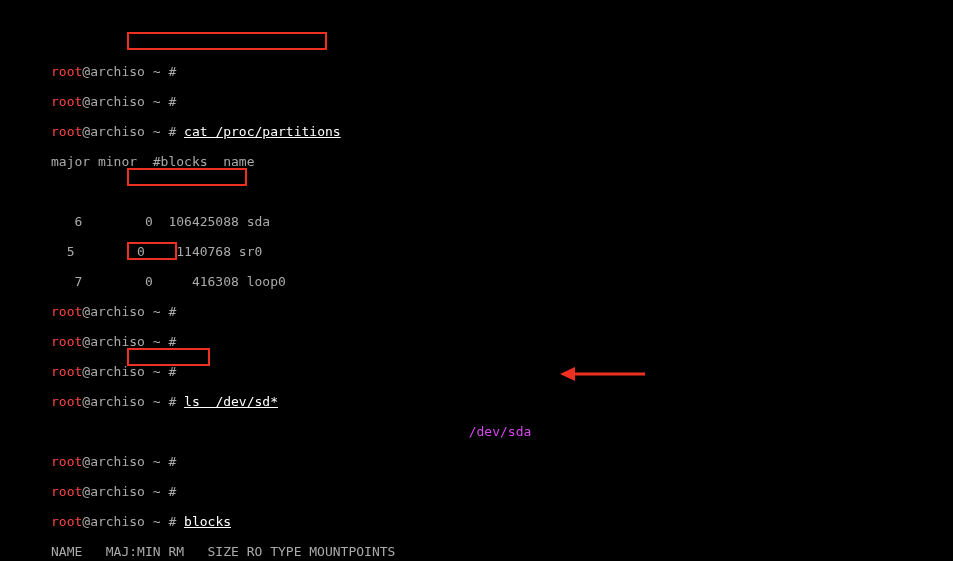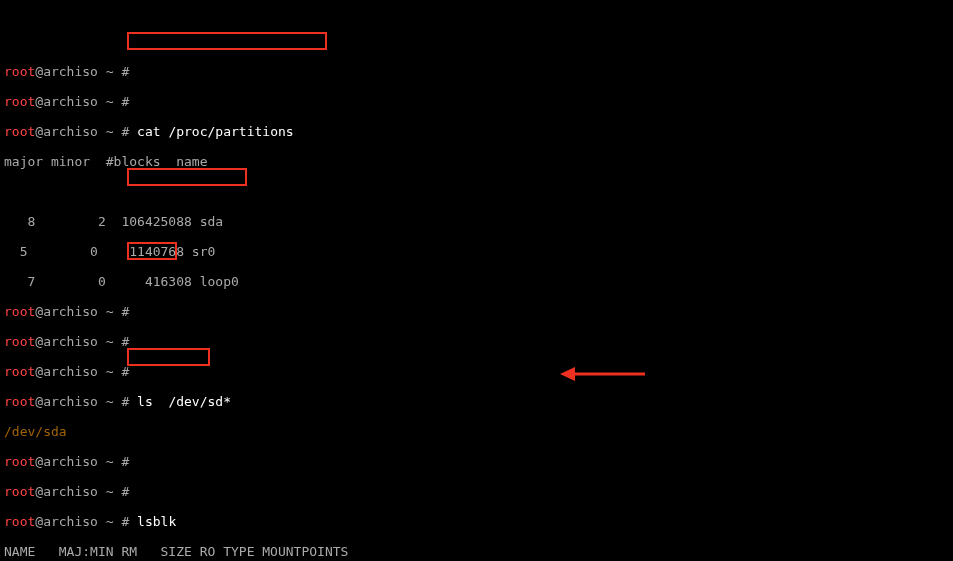--- a/index.html
+++ b/index.html
@@ -12,54 +12,54 @@
       padding: 4px;
       width: 953px;
       height: 561px;
       white-space: pre;
       position: relative;
     }
     .root { color: #f44; }
     .host { color: #aaa; }
     .tilde { color: #aaa; }
     .hash { color: #aaa; }
-    .cmd { color: #fff; }
-    .yellow { color: #a16207; }
-    .line { display: block; }
+    .cmd { color: #fff; text-decoration: underline; }
+    .yellow { color: #d946ef; text-align: center; }
+    .line { display: block; margin-left: 47px; }
     .highlight-box {
       position: absolute;
       border: 2px solid #ee3020;
       pointer-events: none;
     }
     .arrow {
       position: absolute;
       pointer-events: none;
     }
   </style>
 </head>
 <body>
 
 
 
 <span class="line"><span class="root">root</span><span class="host">@</span><span class="host">archiso</span> <span class="tilde">~</span> <span class="hash">#</span></span>
 <span class="line"><span class="root">root</span><span class="host">@</span><span class="host">archiso</span> <span class="tilde">~</span> <span class="hash">#</span></span>
 <span class="line"><span class="root">root</span><span class="host">@</span><span class="host">archiso</span> <span class="tilde">~</span> <span class="hash">#</span> <span class="cmd">cat /proc/partitions</span></span>
 <span class="line">major minor  #blocks  name</span>
 <span class="line"> </span>
-<span class="line">   8        2  106425088 sda</span>
+<span class="line">   6        0  106425088 sda</span>
 <span class="line">  5        0    1140768 sr0</span>
 <span class="line">   7        0     416308 loop0</span>
 <span class="line"><span class="root">root</span><span class="host">@</span><span class="host">archiso</span> <span class="tilde">~</span> <span class="hash">#</span></span>
 <span class="line"><span class="root">root</span><span class="host">@</span><span class="host">archiso</span> <span class="tilde">~</span> <span class="hash">#</span></span>
 <span class="line"><span class="root">root</span><span class="host">@</span><span class="host">archiso</span> <span class="tilde">~</span> <span class="hash">#</span></span>
 <span class="line"><span class="root">root</span><span class="host">@</span><span class="host">archiso</span> <span class="tilde">~</span> <span class="hash">#</span> <span class="cmd">ls  /dev/sd*</span></span>
 <span class="line yellow">/dev/sda</span>
 <span class="line"><span class="root">root</span><span class="host">@</span><span class="host">archiso</span> <span class="tilde">~</span> <span class="hash">#</span></span>
 <span class="line"><span class="root">root</span><span class="host">@</span><span class="host">archiso</span> <span class="tilde">~</span> <span class="hash">#</span></span>
-<span class="line"><span class="root">root</span><span class="host">@</span><span class="host">archiso</span> <span class="tilde">~</span> <span class="hash">#</span> <span class="cmd">lsblk</span></span>
+<span class="line"><span class="root">root</span><span class="host">@</span><span class="host">archiso</span> <span class="tilde">~</span> <span class="hash">#</span> <span class="cmd">blocks</span></span>
 <span class="line">NAME   MAJ:MIN RM   SIZE RO TYPE MOUNTPOINTS</span>
 
 
 
 
 
 
 
 
 

